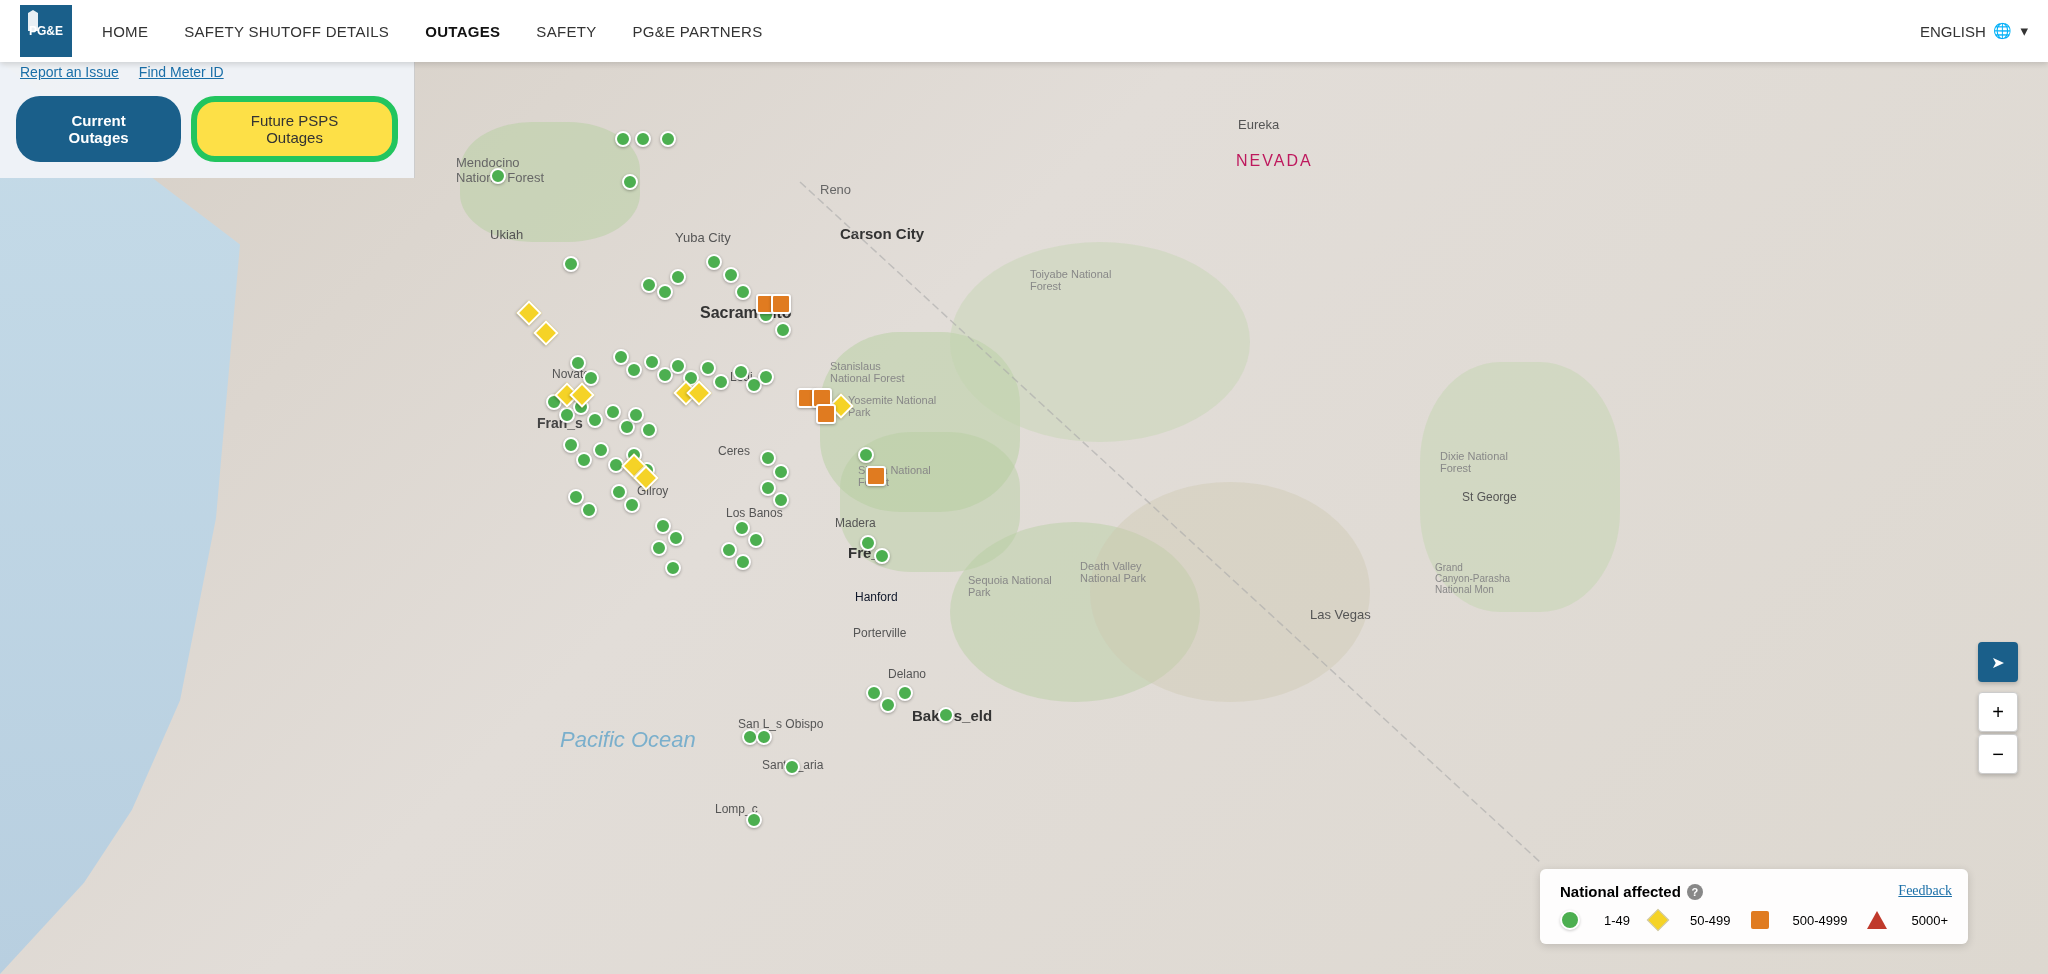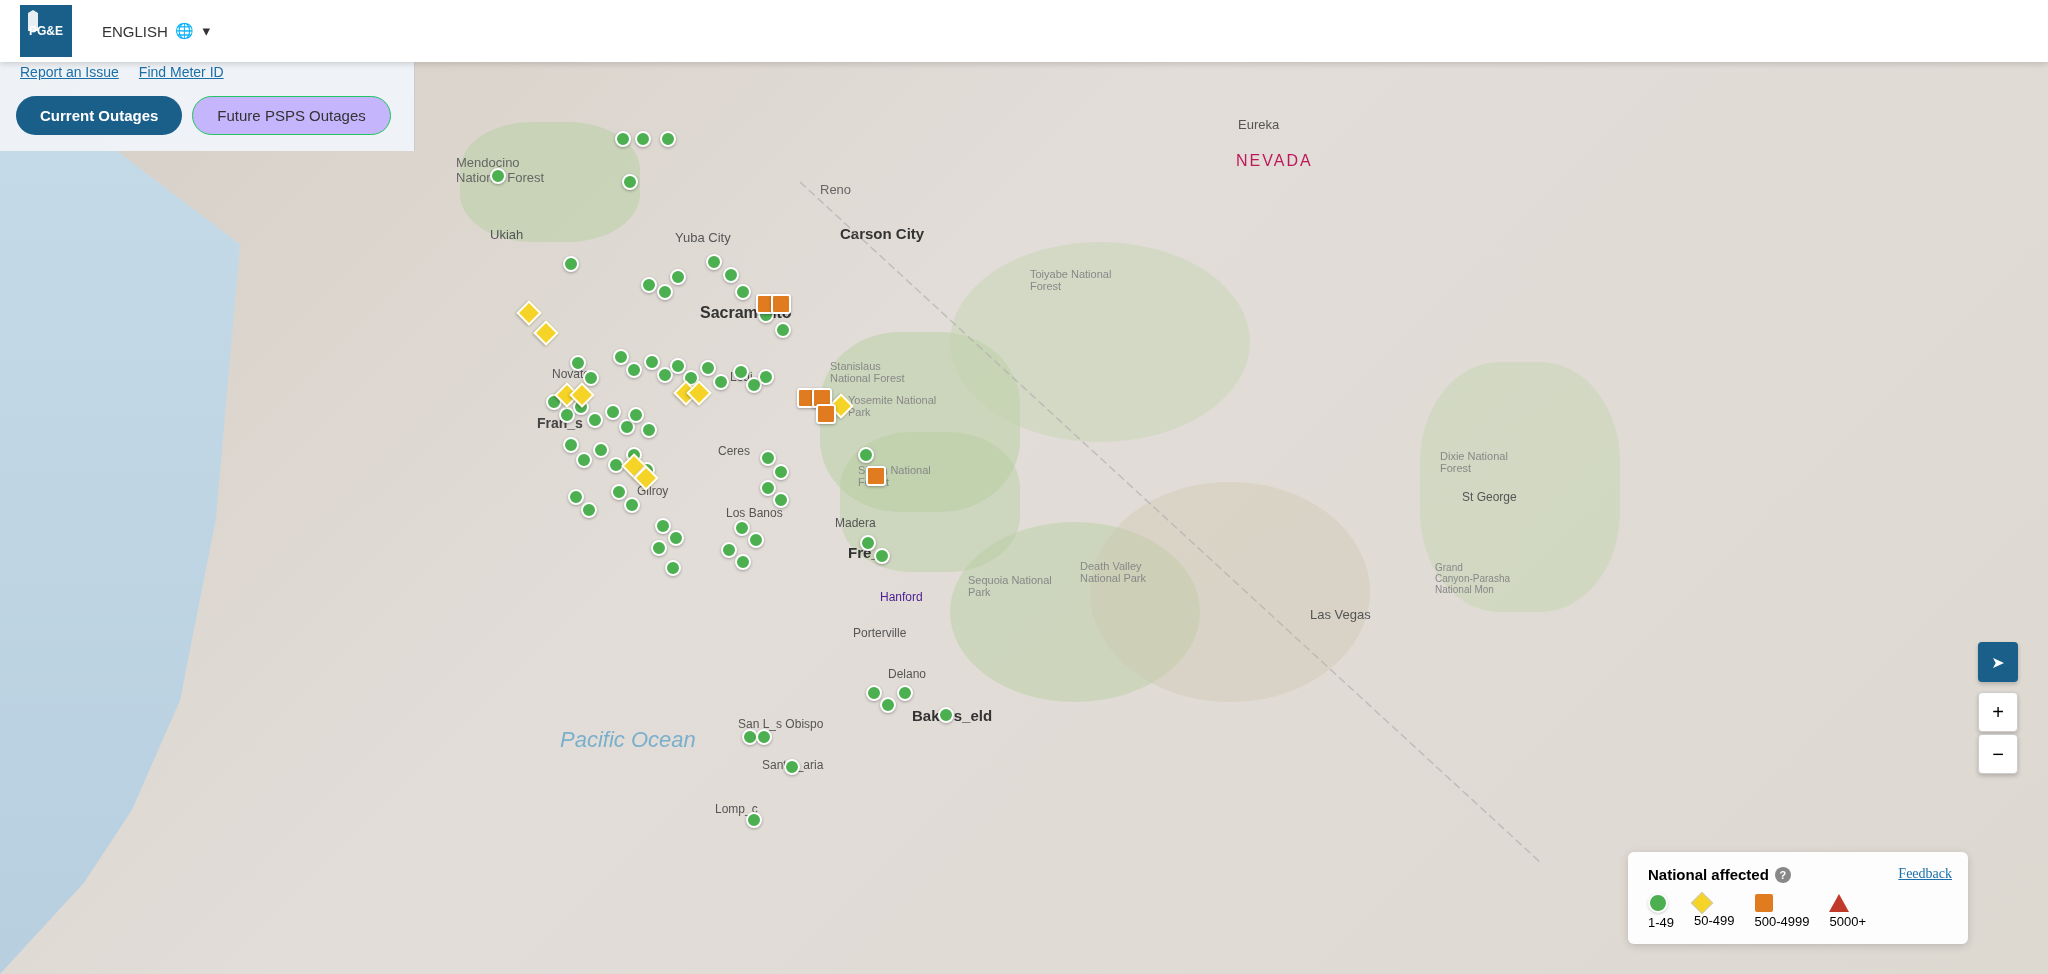--- a/index.html
+++ b/index.html
@@ -121,23 +121,23 @@
       background: #1a5f8a;
       color: #fff;
       border: none;
       border-radius: 24px;
       padding: 10px 24px;
       font-size: 15px;
       font-weight: 600;
       cursor: pointer;
     }
     .tab-btn-inactive {
-      background: #c4b5fd;
+      background: #fde047;
       color: #333;
-      border: 1px solid #22c55e;
+      border: 6px solid #22c55e;
       border-radius: 24px;
       padding: 10px 24px;
       font-size: 15px;
       cursor: pointer;
     }
 
     
     .map-controls {
       position: absolute;
       right: 30px;
@@ -189,23 +189,23 @@
       gap: 6px;
     }
     .legend-items {
       display: flex;
       gap: 20px;
       align-items: center;
       flex-wrap: wrap;
     }
     .legend-item {
       display: flex;
-      gap: 2px;
+      align-items: center;
+      gap: 24px;
       font-size: 13px;
-      flex-direction: column;
     }
     .legend-circle {
       width: 20px;
       height: 20px;
       border-radius: 50%;
       background: #4caf50;
       border: 2px solid #fff;
       box-shadow: 0 1px 3px rgba(0,0,0,0.2);
     }
     .legend-diamond {
@@ -258,20 +258,27 @@
 <nav class="navbar">
 
   <svg class="nav-logo" viewBox="0 0 52 52">
     <rect width="52" height="52" fill="#1a5f8a"></rect>
     <rect x="4" y="4" width="44" height="44" fill="#1a5f8a"></rect>
     <text x="26" y="30" text-anchor="middle" fill="white" font-size="12" font-weight="bold">PG&amp;E</text>
     <rect x="8" y="8" width="10" height="18" fill="white" opacity="0.9"></rect>
     <polygon points="13,5 8,8 18,8" fill="white" opacity="0.9"></polygon>
   </svg>
 
+  <div class="nav-links">
+    <a class="nav-link">HOME</a>
+    <a class="nav-link">SAFETY SHUTOFF DETAILS</a>
+    <a class="nav-link active">OUTAGES</a>
+    <a class="nav-link">SAFETY</a>
+    <a class="nav-link">PG&amp;E PARTNERS</a>
+  </div>
 
   <div class="nav-right">
     <span>ENGLISH</span>
     <span>🌐</span>
     <span>▾</span>
   </div>
 </nav>
 
 <div class="map-container">
 
@@ -302,21 +309,21 @@
   <div style="position:absolute;left:848px;top:332px;font-size:11px;color:#888;pointer-events:none;">Yosemite National<br>Park</div>
   <div style="position:absolute;left:718px;top:382px;font-size:12px;color:#555;pointer-events:none;">Ceres</div>
   <div style="position:absolute;left:537px;top:353px;font-size:14px;color:#444;pointer-events:none;font-weight:600;">Fran_s</div>
   <div style="position:absolute;left:637px;top:422px;font-size:12px;color:#555;pointer-events:none;">Gilroy</div>
   <div style="position:absolute;left:726px;top:444px;font-size:12px;color:#555;pointer-events:none;">Los Banos</div>
   <div style="position:absolute;left:835px;top:454px;font-size:12px;color:#555;pointer-events:none;">Madera</div>
   <div style="position:absolute;left:858px;top:402px;font-size:11px;color:#888;pointer-events:none;">Sierra National<br>Forest</div>
   <div style="position:absolute;left:848px;top:482px;font-size:15px;color:#333;pointer-events:none;font-weight:700;">Fre_o</div>
   <div style="position:absolute;left:968px;top:512px;font-size:11px;color:#888;pointer-events:none;">Sequoia National<br>Park</div>
   <div style="position:absolute;left:1080px;top:498px;font-size:11px;color:#888;pointer-events:none;">Death Valley<br>National Park</div>
-  <div style="position:absolute;left:880px;top:528px;font-size:12px;color:#4c1d95;pointer-events:none;">Hanford</div>
+  <div style="position:absolute;left:855px;top:528px;font-size:12px;color:#0f172a;pointer-events:none;">Hanford</div>
   <div style="position:absolute;left:853px;top:564px;font-size:12px;color:#555;pointer-events:none;">Porterville</div>
   <div style="position:absolute;left:888px;top:605px;font-size:12px;color:#555;pointer-events:none;">Delano</div>
   <div style="position:absolute;left:912px;top:645px;font-size:15px;color:#333;pointer-events:none;font-weight:700;">Bakers_eld</div>
   <div style="position:absolute;left:738px;top:655px;font-size:12px;color:#555;pointer-events:none;">San L_s Obispo</div>
   <div style="position:absolute;left:762px;top:696px;font-size:12px;color:#555;pointer-events:none;">Sant_ _aria</div>
   <div style="position:absolute;left:715px;top:740px;font-size:12px;color:#555;pointer-events:none;">Lomp_c</div>
   <div style="position:absolute;left:560px;top:665px;font-size:22px;color:#7aafcc;pointer-events:none;font-style:italic;font-weight:300;">Pacific Ocean</div>
   <div style="position:absolute;left:1310px;top:545px;font-size:13px;color:#555;pointer-events:none;font-weight:500;">Las Vegas</div>
   <div style="position:absolute;left:1440px;top:388px;font-size:11px;color:#888;pointer-events:none;">Dixie National<br>Forest</div>
   <div style="position:absolute;left:1462px;top:428px;font-size:12px;color:#555;pointer-events:none;">St George</div>

